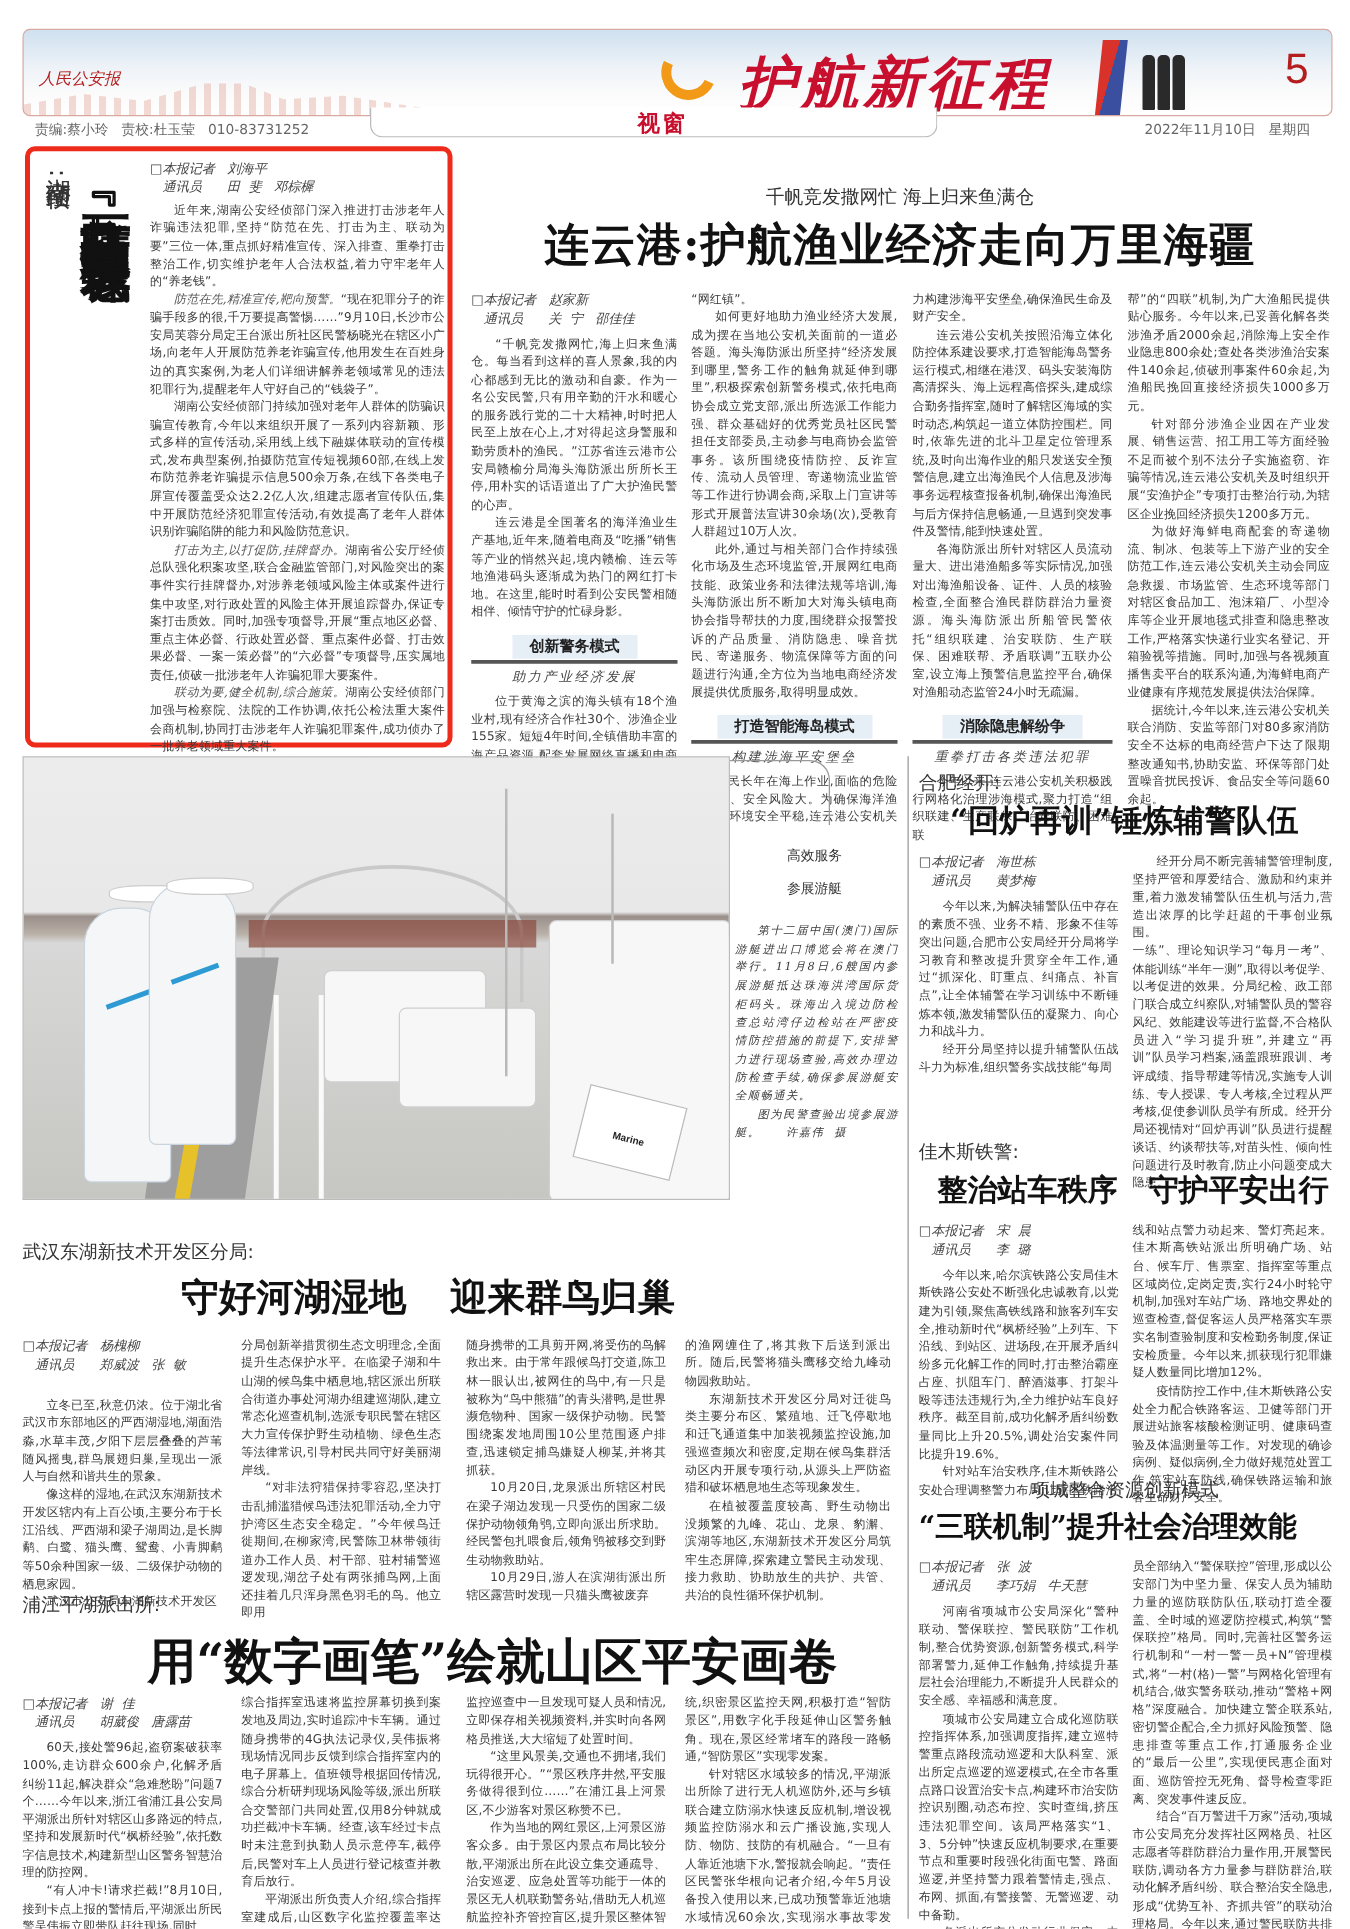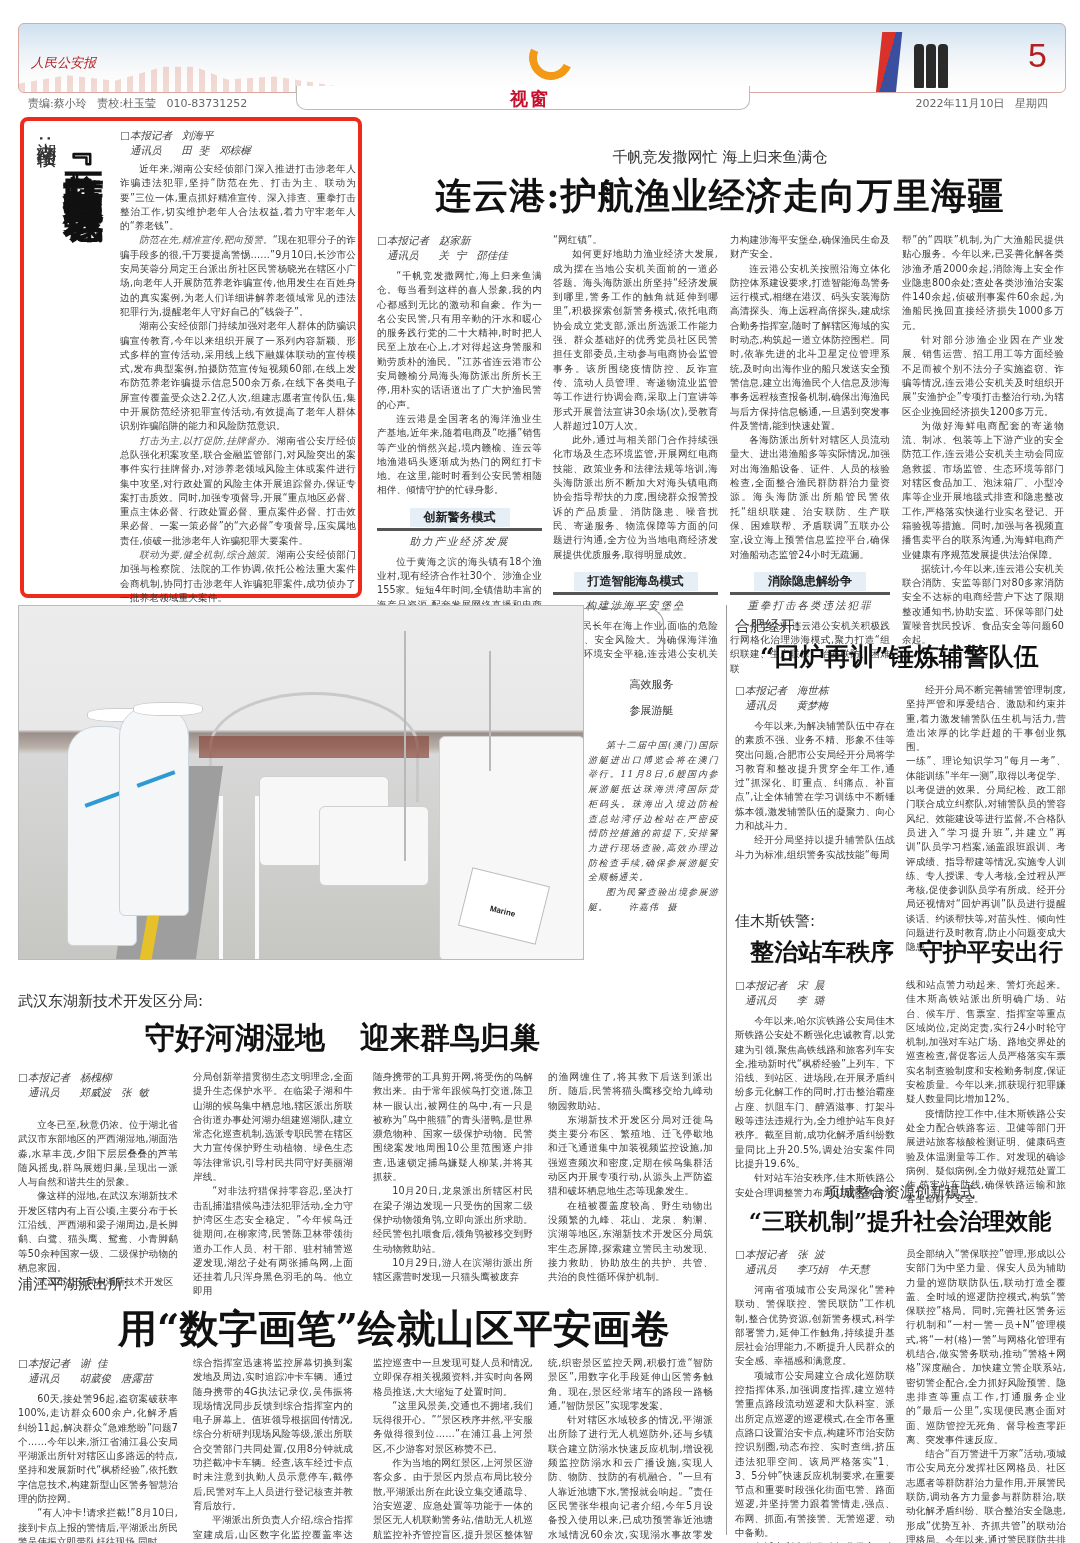--- a/index.html
+++ b/index.html
@@ -63,20 +63,21 @@
   .cap-body p { text-indent: 2em; }
   .vline { width: 1px; background: #999; }
 </style>
 </head>
 <body>
 
 <div class="abs masthead">
   <div class="abs mh-wall"></div>
   <div class="abs mh-logo">人民公安报</div>
   <div class="abs mh-emblem"></div>
+  <div class="abs mh-title" style="left:572px;">护航新征程</div>
   <div class="abs mh-flag"></div>
   <div class="abs mh-soldier" style="left:895px;"></div>
   <div class="abs mh-soldier" style="left:907px;"></div>
   <div class="abs mh-soldier" style="left:919px;"></div>
   <div class="abs mh-num">5</div>
 </div>
 <div class="abs section-tab"></div>
 <div class="abs section-name">视窗</div>
 <div class="abs editors" style="white-space:pre;">责编:蔡小玲   责校:杜玉莹   010-83731252</div>
 <div class="abs pubdate" style="white-space:pre;">2022年11月10日   星期四</div>
@@ -214,21 +215,21 @@
   </div>
 </div>
 <div class="abs" style="left:906px; top:978px; width:160px;">
   <div class="body">
     <p style="text-indent:0">线和站点警力动起来、警灯亮起来。佳木斯高铁站派出所明确广场、站台、候车厅、售票室、指挥室等重点区域岗位,定岗定责,实行24小时轮守机制,加强对车站广场、路地交界处的巡查检查,督促客运人员严格落实车票实名制查验制度和安检勤务制度,保证安检质量。今年以来,抓获现行犯罪嫌疑人数量同比增加12%。</p>
       <p>疫情防控工作中,佳木斯铁路公安处全力配合铁路客运、卫健等部门开展进站旅客核酸检测证明、健康码查验及体温测量等工作。对发现的确诊病例、疑似病例,全力做好规范处置工作,筑牢站车防线,确保铁路运输和旅客生命财产安全。</p>
   </div>
 </div>
 
 <div class="abs kicker" style="left:735px; top:1183px; width:330px; text-align:center;">项城整合资源创新模式</div>
-<div class="abs headline" style="left:735px; top:1206px; width:330px; text-align:center; font-size:23px;">“三联机制”提升社会治理效能</div>
+<div class="abs headline" style="left:735px; top:1206px; width:330px; text-align:left; font-size:23px;">“三联机制”提升社会治理效能</div>
 <div class="abs" style="left:735px; top:1247px; width:160px;">
   <div class="byline">□本报记者   张  波
    通讯员      李巧娟   牛天慧</div>
   <div class="body" style="margin-top:6px;">
     <p>河南省项城市公安局深化“警种联动、警保联控、警民联防”工作机制,整合优势资源,创新警务模式,科学部署警力,延伸工作触角,持续提升基层社会治理能力,不断提升人民群众的安全感、幸福感和满意度。</p>
       <p>项城市公安局建立合成化巡防联控指挥体系,加强调度指挥,建立巡特警重点路段流动巡逻和大队科室、派出所定点巡逻的巡逻模式,在全市各重点路口设置治安卡点,构建环市治安防控识别圈,动态布控、实时查缉,挤压违法犯罪空间。该局严格落实“1、3、5分钟”快速反应机制要求,在重要节点和重要时段强化街面屯警、路面巡逻,并坚持警力跟着警情走,强点、布网、抓面,有警接警、无警巡逻、动中备勤。</p>
       <p>各派出所充分发动行业保安、内保力量参与社会治理,辖区企业的保安人</p>
   </div>
 </div>
 <div class="abs" style="left:906px; top:1247px; width:160px;">

